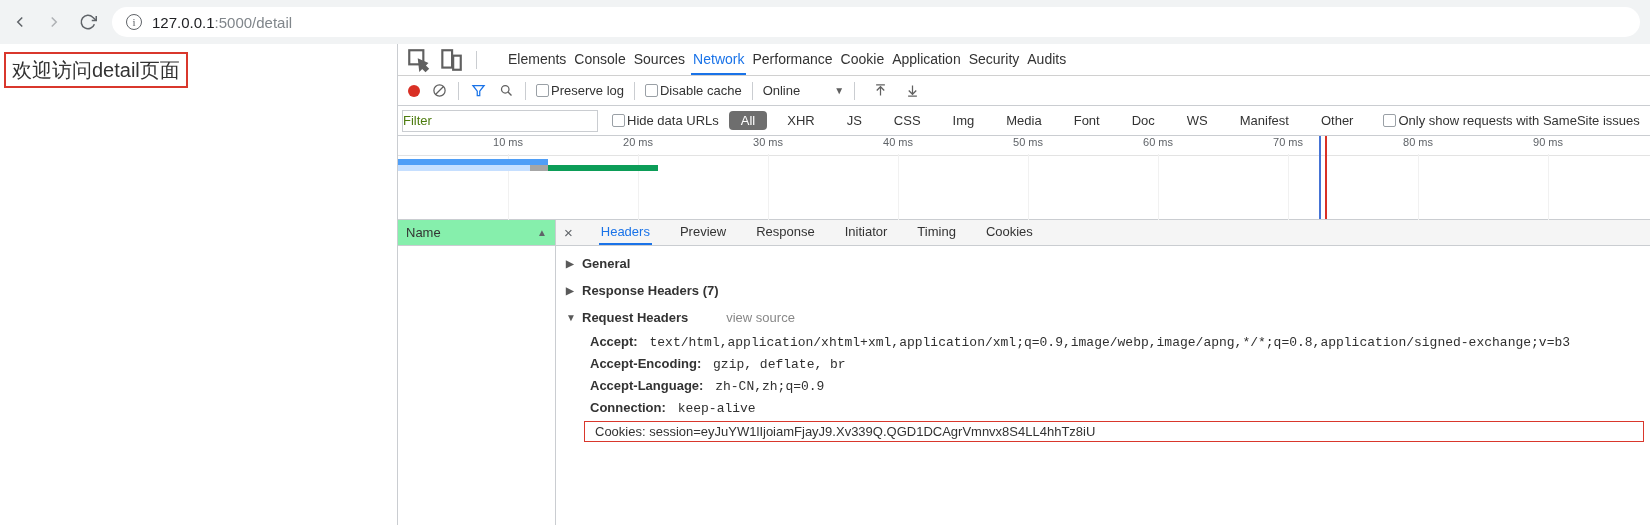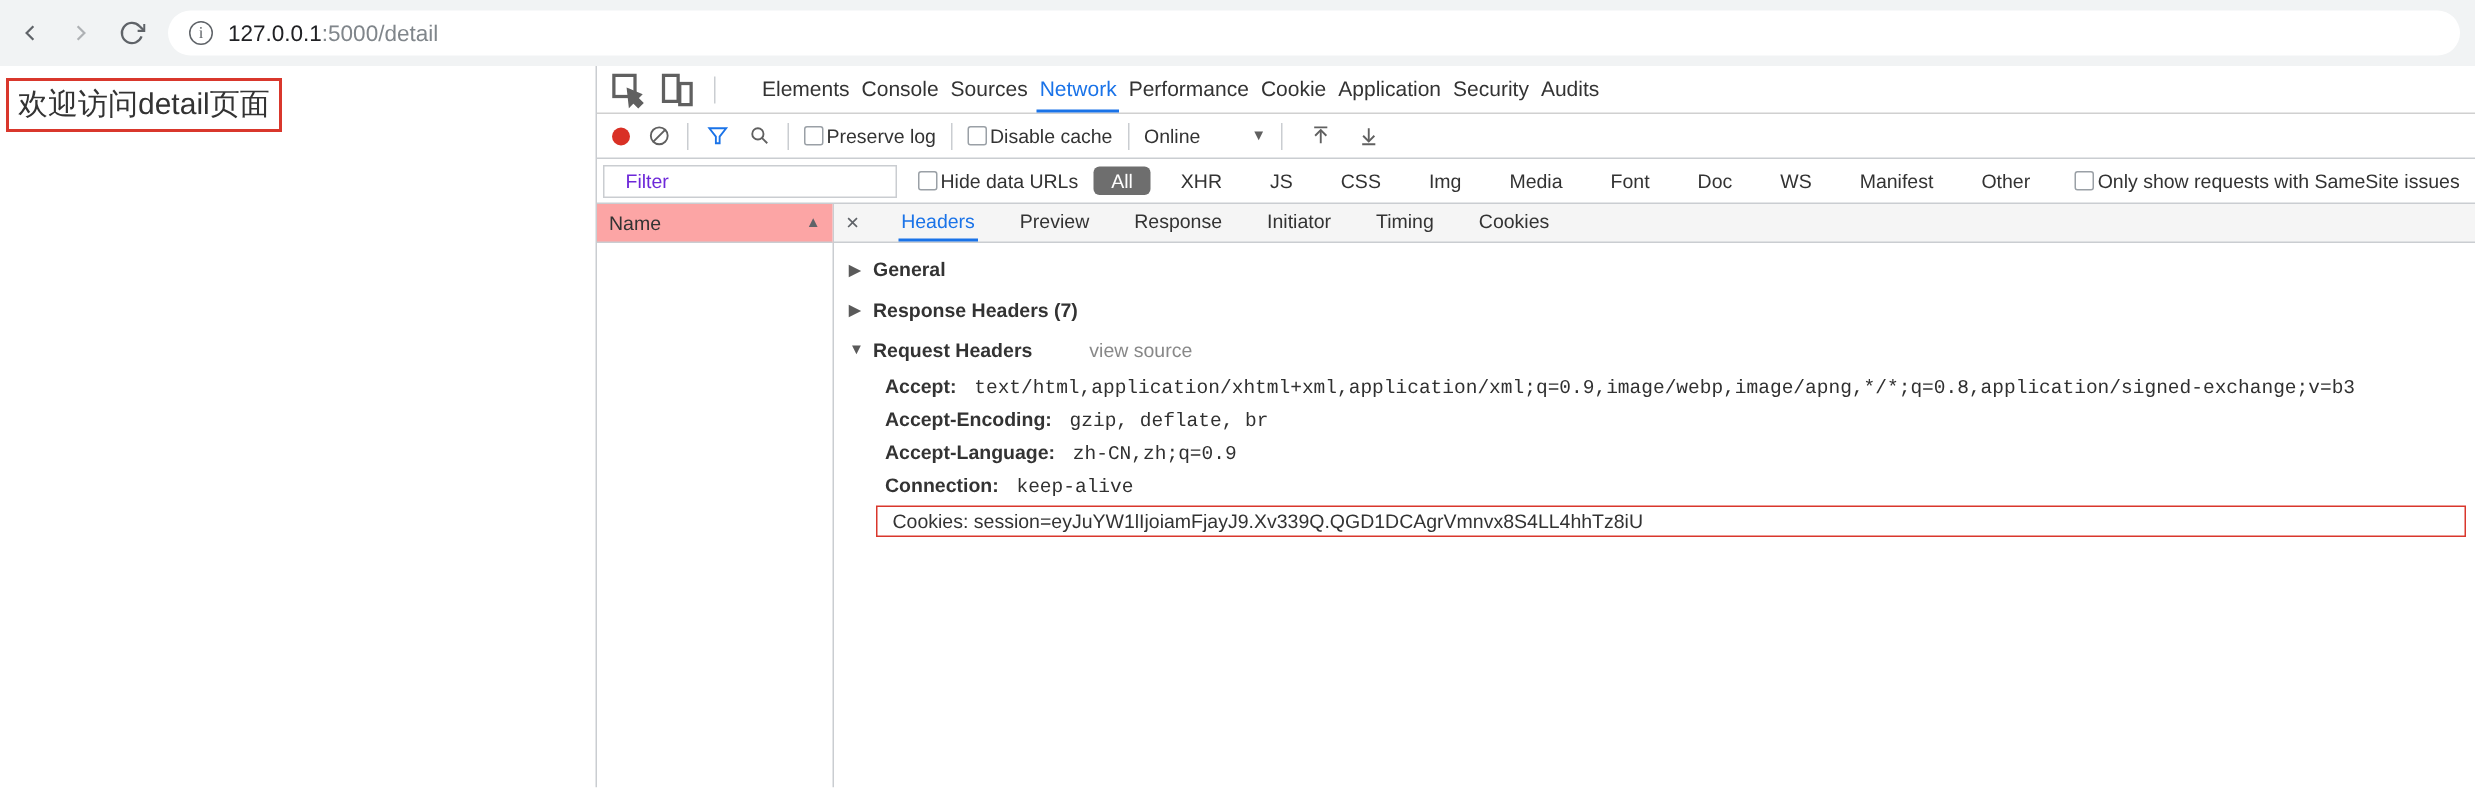--- a/index.html
+++ b/index.html
@@ -37,41 +37,41 @@
   .thin-sep { width:1px; height:18px; background:#cacdd1; }
   .tb-ico { cursor:pointer; display:flex; align-items:center; justify-content:center; width:18px; height:18px; }
   .tb-ico svg { width:15px; height:15px; }
   .chk { width:13px; height:13px; border:1px solid #9aa0a6; border-radius:2px; display:inline-block; }
   .chk-lab { display:flex; align-items:center; gap:2px; font-size:13px; color:#333;}
   .sel { display:flex; align-items:center; gap:8px; color:#333; }
   .up-dn { display:flex; gap: 14px; padding-left: 6px; }
 
   
   .filter-row { height: 30px; border-bottom:1px solid #cacdd1; display:flex; align-items:center; padding:0 4px; gap:10px; }
-  .filter-box { width: 196px; height: 22px; border:1px solid #cacdd1; color:#6d28d9; font-size:13px; padding: 0 14px; display:flex; align-items:center; border-radius:0; margin-right: 4px; }
+  .filter-box { width: 196px; height: 22px; border:1px solid #cacdd1; color:#4d7c0f; font-size:13px; padding: 0 0; display:flex; align-items:center; border-radius:0; margin-right: 4px; }
   .pill { font-size:13px; color:#333; padding: 2px 12px; border-radius:4px; cursor:pointer;}
   .pill.active { background:#6e6e6e; color:#fff; }
   .types { display:flex; align-items:center; gap: 8px; }
 
   
   .timeline { height: 84px; border-bottom:1px solid #cacdd1; position:relative; }
   .tl-ticks { position:absolute; top:0; left:0; right:0; height:20px; border-bottom:1px solid #e3e3e3; }
   .tick { position:absolute; top:0; font-size:11px; color:#5f6368; transform:translateX(-50%); }
   .tick:after { content:""; position:absolute; left:50%; top:18px; width:1px; height:66px; background:#f1f1f1; }
   .bar1 { position:absolute; top:23px; left:0; height:6px; width:150px; background:#4f9ef7; }
   .bar2 { position:absolute; top:29px; left:0; height:6px; width:260px; background:#c6dfff; }
   .bar2b { position:absolute; top:29px; left:150px; height:6px; width:110px; background:#0c9d58; }
   .bar2c { position:absolute; top:29px; left:132px; height:6px; width:18px; background:#a6a6a6; }
   .vline-b { position:absolute; top:0; bottom:0; width:2px; background:#4573d5; }
   .vline-r { position:absolute; top:0; bottom:0; width:2px; background:#d93025; }
 
   
   .lower { flex:1; display:flex; min-height:0; }
   .name-col { width:158px; border-right:1px solid #cacdd1; display:flex; flex-direction:column; }
-  .name-hdr { height:26px; border-bottom:1px solid #cacdd1; display:flex; align-items:center; justify-content:space-between; padding: 0 8px; font-size:13px; color:#333; background:#fca5a5;}
+  .name-hdr { height:26px; border-bottom:1px solid #cacdd1; display:flex; align-items:center; justify-content:space-between; padding: 0 8px; font-size:13px; color:#333; background:#86efac;}
   .name-hdr .tri { font-size:10px; color:#5f6368;}
   .row-item { height:24px; display:flex; align-items:center; gap:6px; padding:0 8px; font-size:13px;}
   .file-ico { width:13px; height:15px; border:1px solid #9aa0a6; border-radius:1px; position:relative;}
   .file-ico:after{content:"";position:absolute;right:-1px;top:-1px;width:5px;height:5px;background:#fff;border-left:1px solid #9aa0a6;border-bottom:1px solid #9aa0a6;}
 
   .detail-col { flex:1; display:flex; flex-direction:column; min-width:0;}
   .sub-tab-row { height:26px; border-bottom:1px solid #cacdd1; display:flex; align-items:center; gap: 20px; padding: 0 8px; background:#f5f5f5;}
   .closex { font-size:15px; color:#5f6368; cursor:pointer; padding-right: 6px; }
   .subtab { font-size:13px; color:#333; cursor:pointer; padding:4px 2px;}
   .subtab.active { color:#1a73e8; border-bottom:2px solid #1a73e8;}
@@ -217,20 +217,39 @@
           <span class="pill">WS</span>
           <span class="pill">Manifest</span>
           <span class="pill">Other</span>
         </div>
       <label class="chk-lab" style="margin-left:8px;">
           <span class="chk"></span>
           <span>Only show requests with SameSite issues</span>
         </label>
     </div>
 
+    <div class="timeline">
+      <div class="tl-ticks" id="ticks">
+          <div class="tick" style="left: 110px;">10 ms</div>
+          <div class="tick" style="left: 240px;">20 ms</div>
+          <div class="tick" style="left: 370px;">30 ms</div>
+          <div class="tick" style="left: 500px;">40 ms</div>
+          <div class="tick" style="left: 630px;">50 ms</div>
+          <div class="tick" style="left: 760px;">60 ms</div>
+          <div class="tick" style="left: 890px;">70 ms</div>
+          <div class="tick" style="left: 1020px;">80 ms</div>
+          <div class="tick" style="left: 1150px;">90 ms</div>
+        </div>
+      <div class="bar1"></div>
+      <div class="bar2"></div>
+      <div class="bar2c"></div>
+      <div class="bar2b"></div>
+      <div class="vline-b" style="left:921px"></div>
+      <div class="vline-r" style="left:927px"></div>
+    </div>
 
     <div class="lower">
       <div class="name-col">
         <div class="name-hdr">
             <span>Name</span>
             <span class="tri">▲</span>
           </div>
       </div>
       <div class="detail-col">
         <div class="sub-tab-row">

